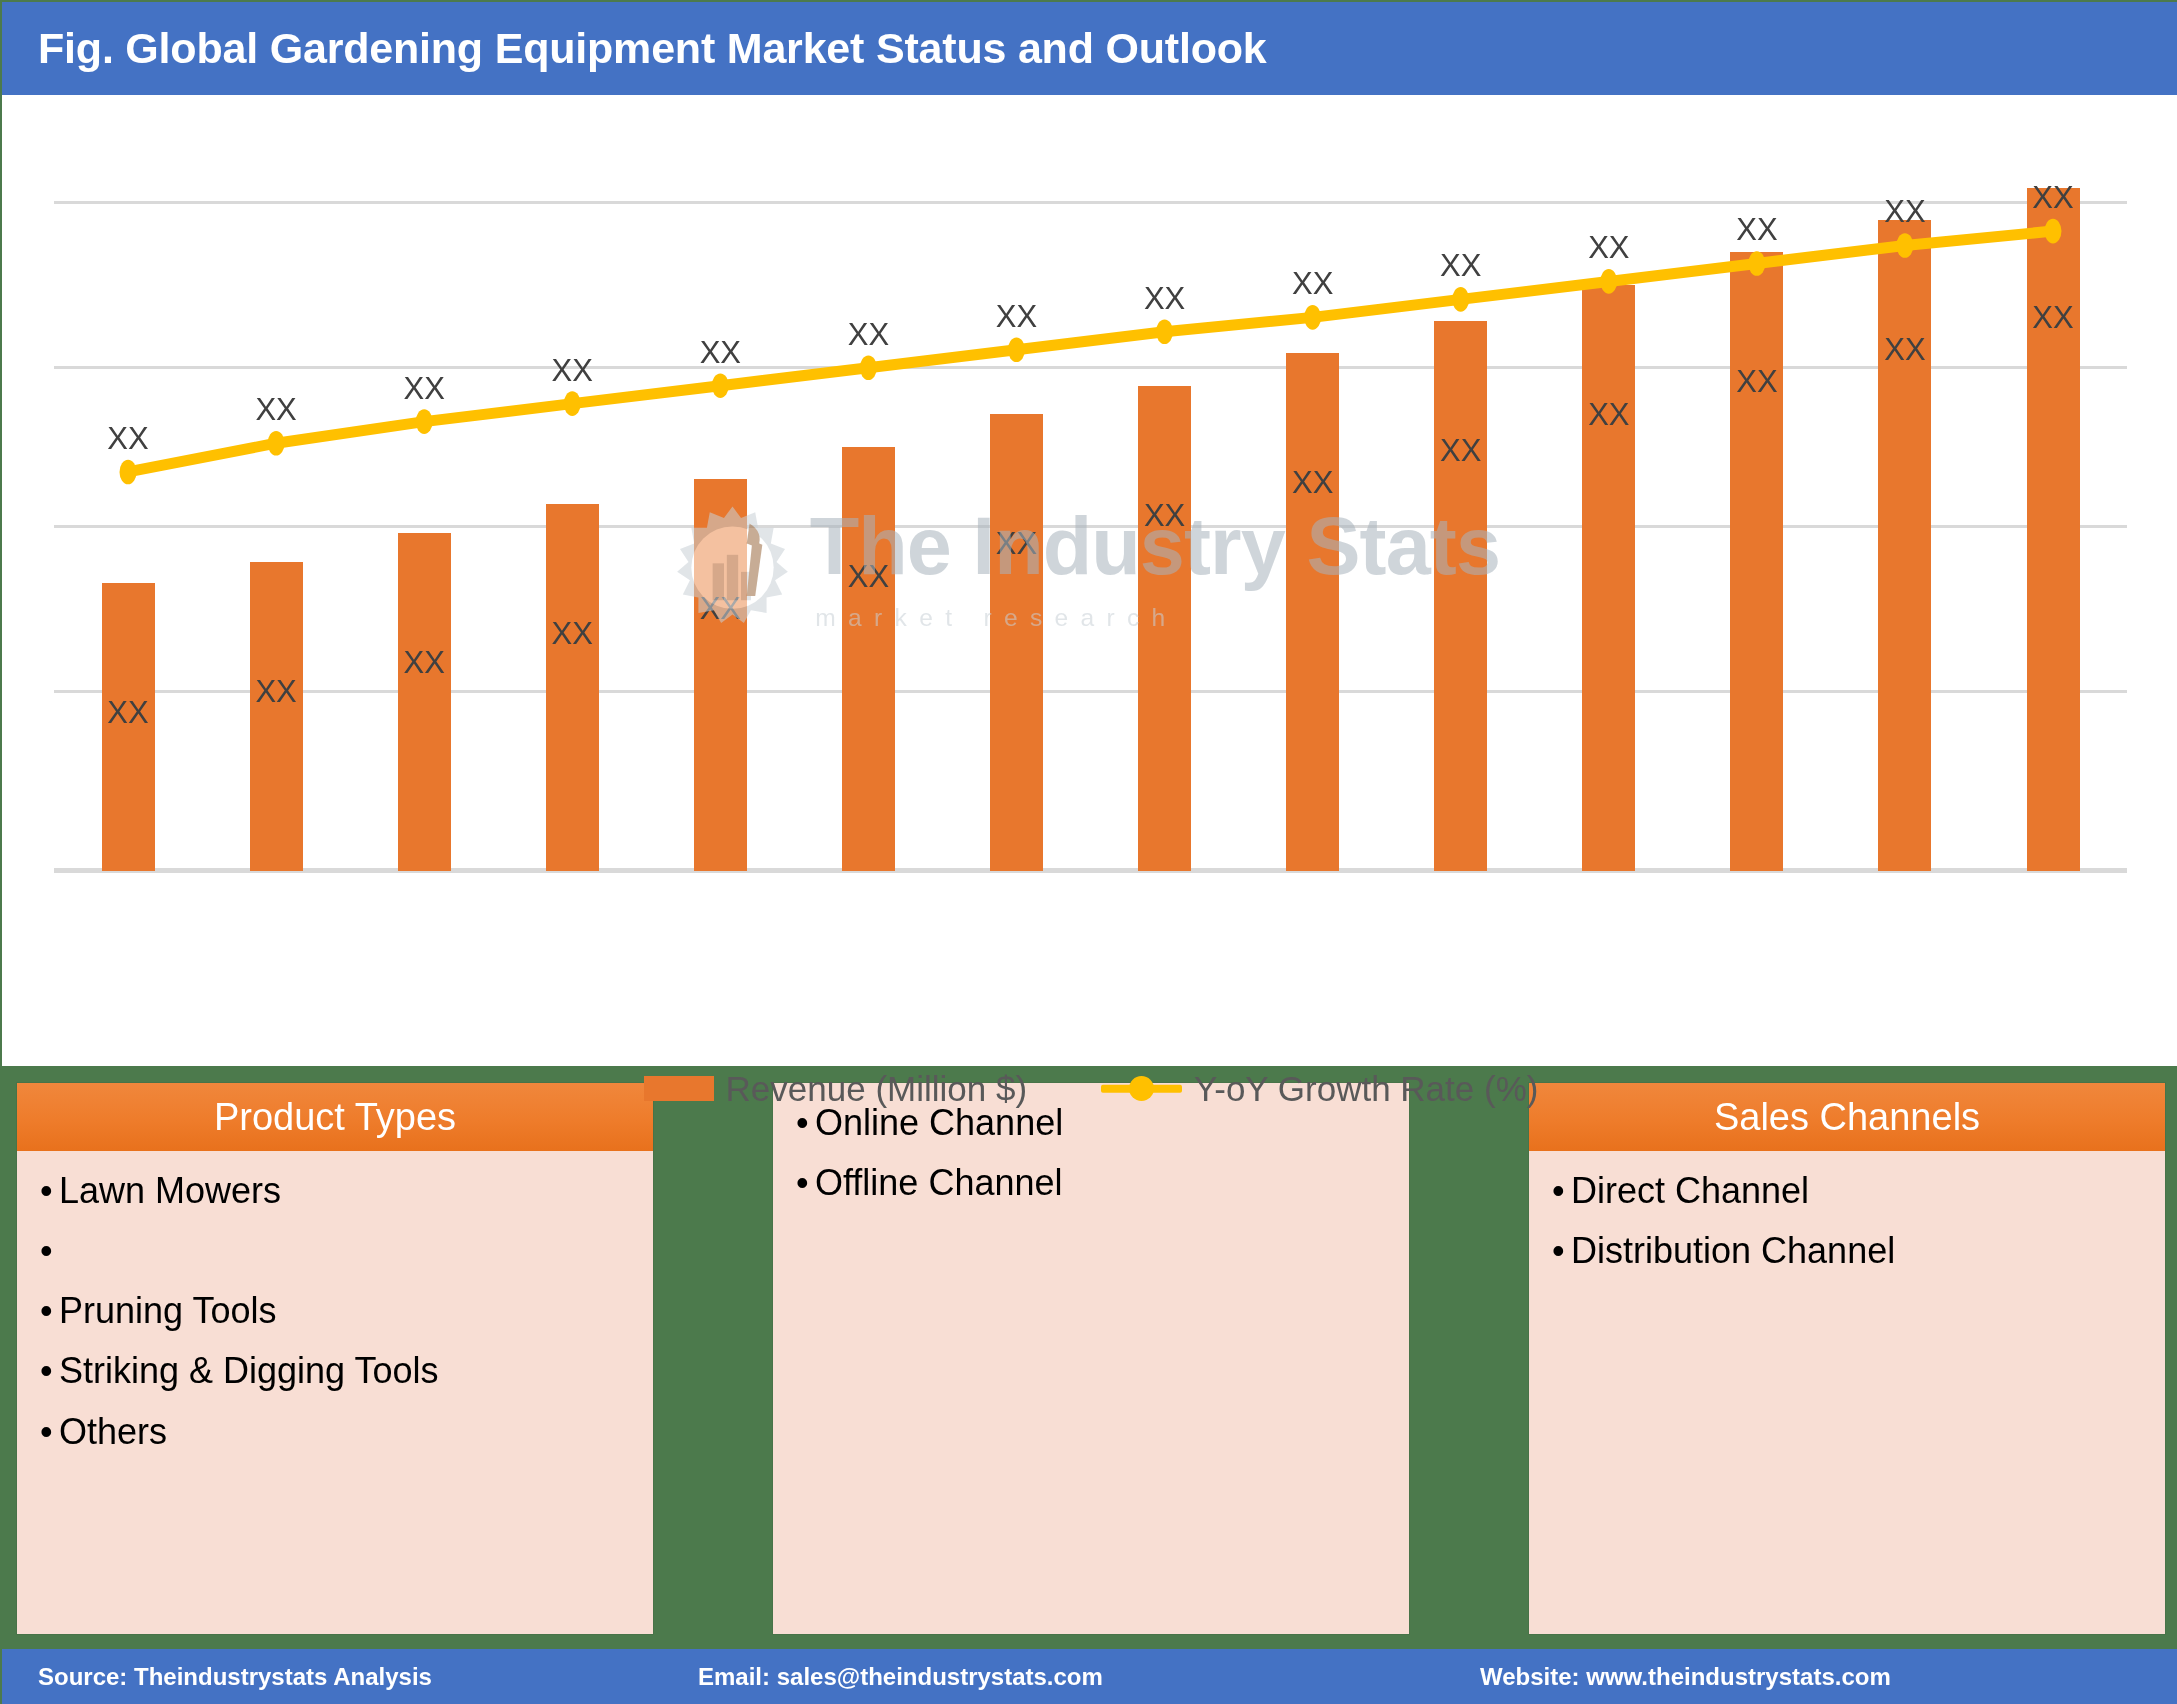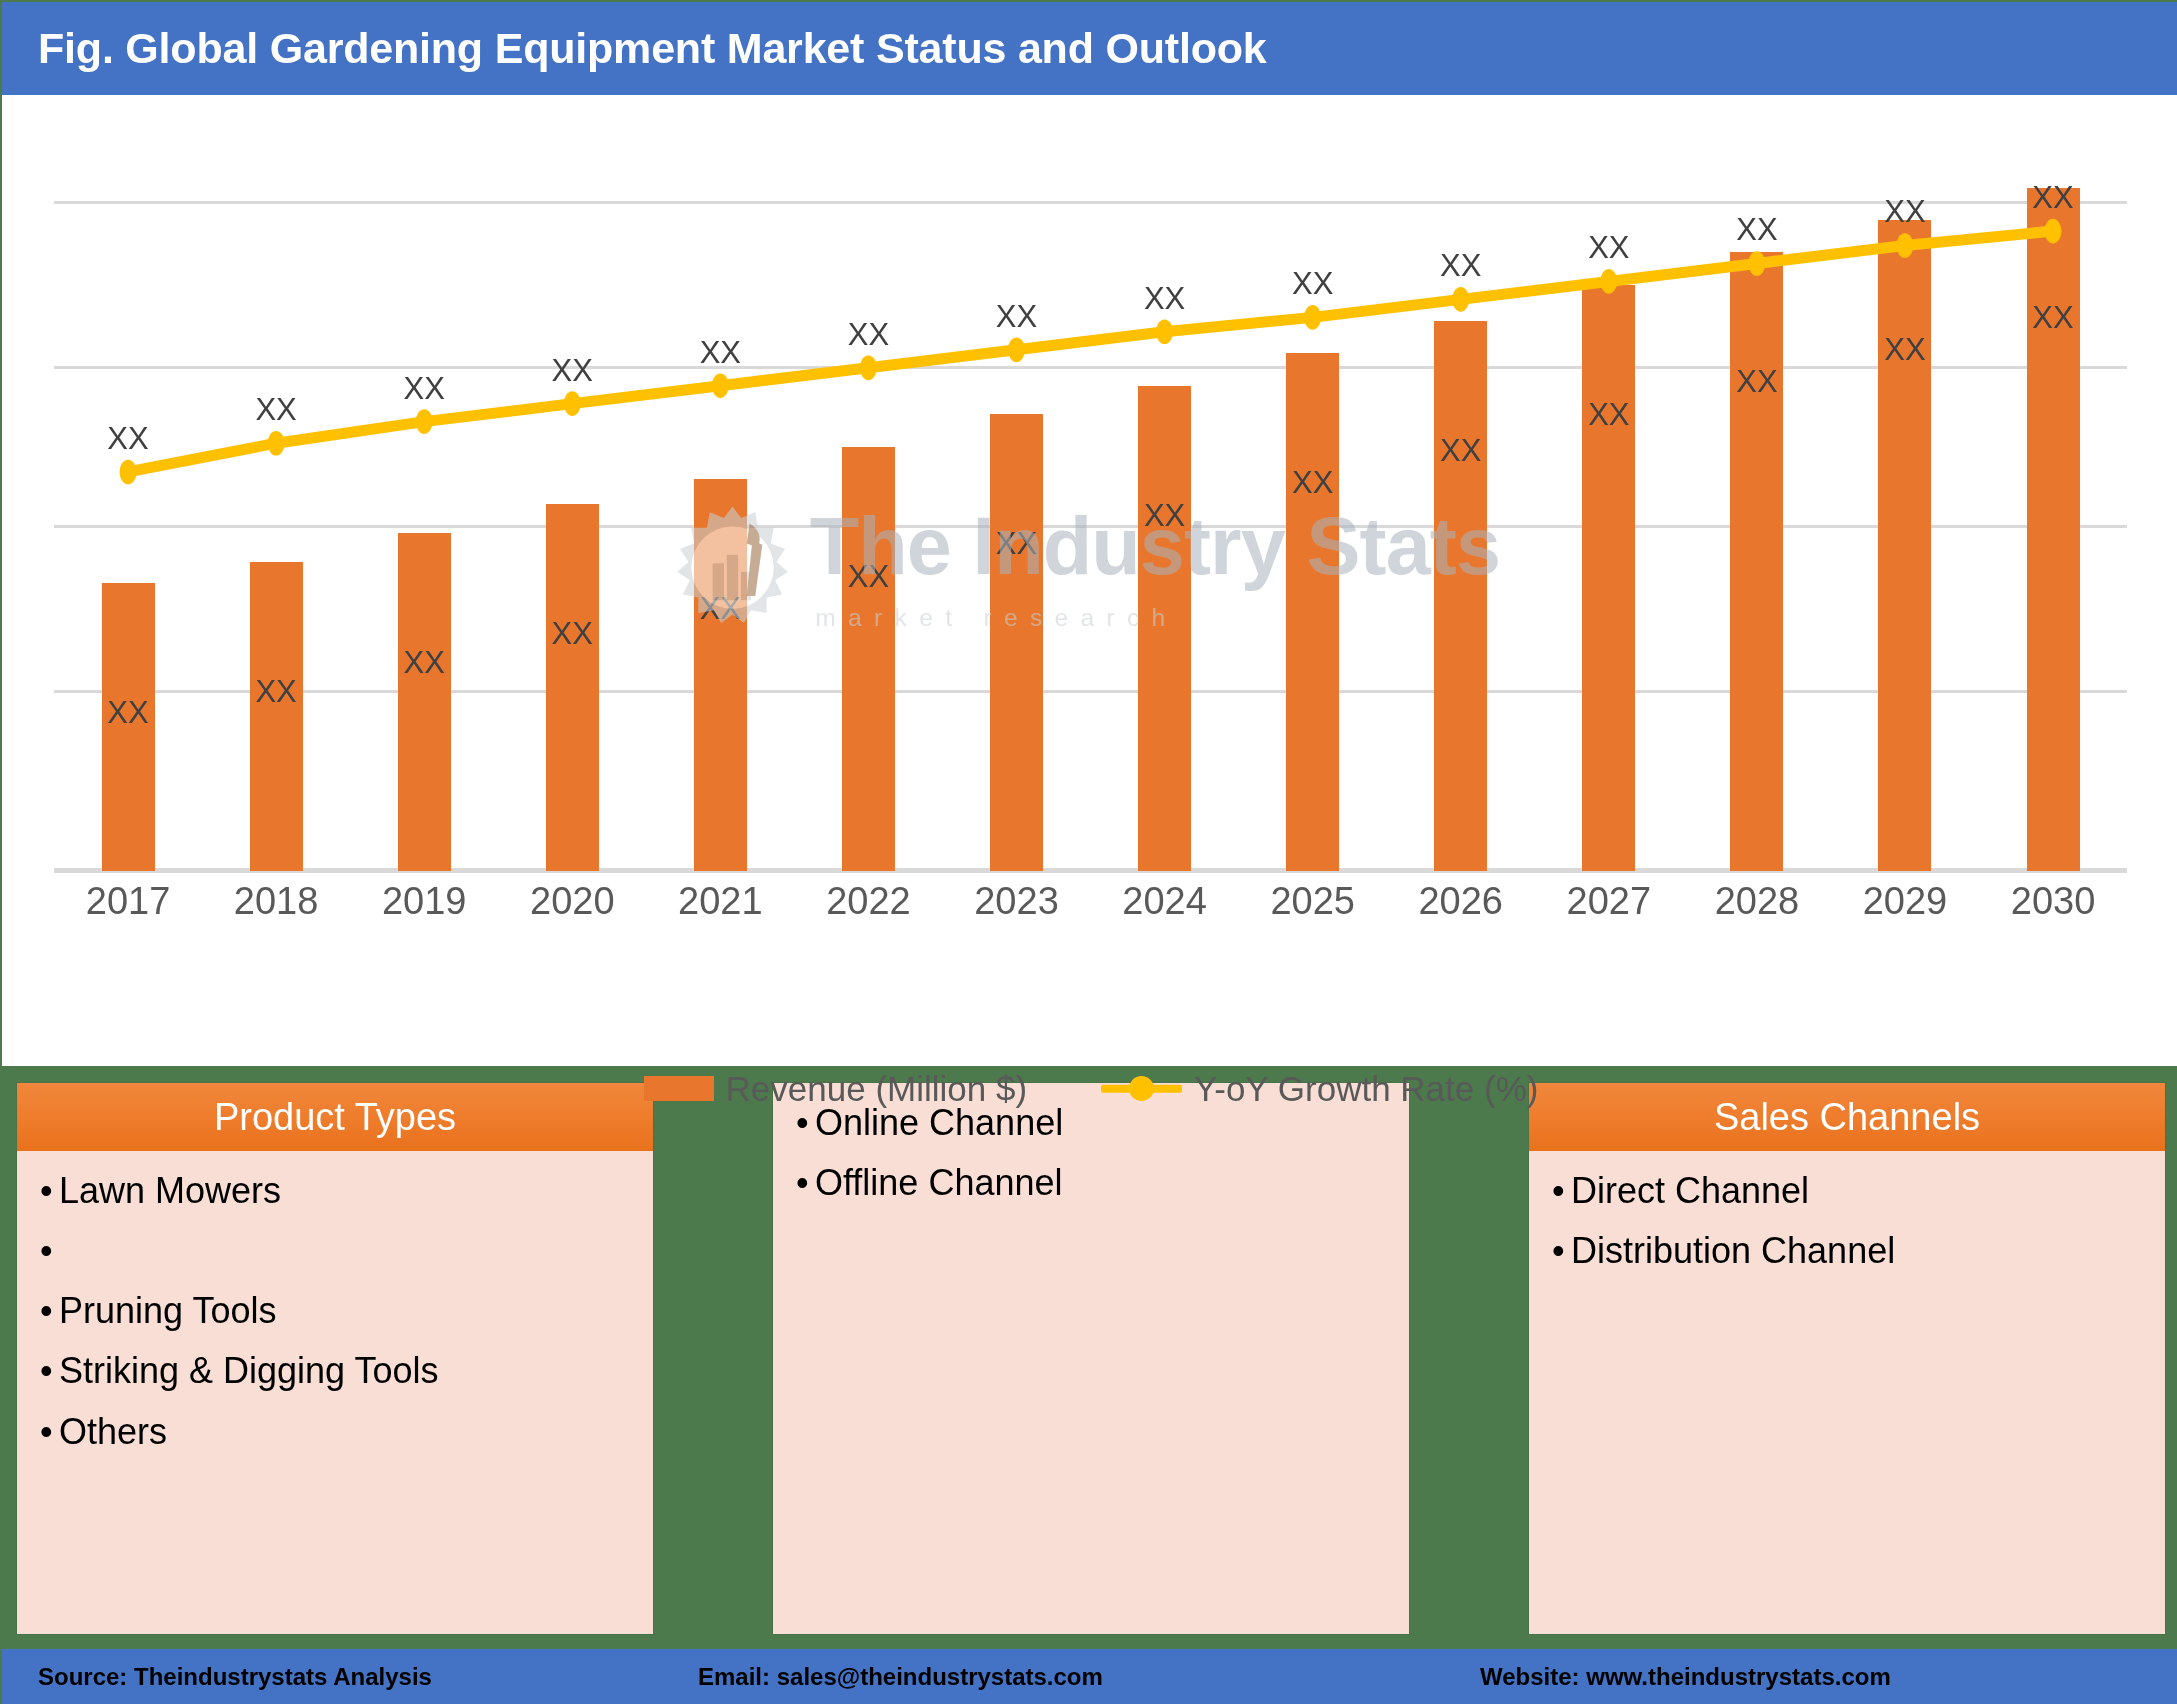--- a/index.html
+++ b/index.html
@@ -181,21 +181,21 @@
     font-size:36px;line-height:1.06;color:#000;
   }
 
   
   .footer{
     position:absolute;left:0;top:1647px;width:2178px;height:55px;
     background:#4472C4;
     display:flex;align-items:center;
   }
   .foot-item{
-    color:#000000;font-size:24px;font-weight:bold;
+    color:#ffffff;font-size:24px;font-weight:bold;
     white-space:nowrap;
     font-family:"Liberation Sans", sans-serif;
   }
   .f1{position:absolute;left:36px;}
   .f2{position:absolute;left:696px;}
   .f3{position:absolute;left:1478px;}
 </style>
 </head>
 <body>
 
@@ -373,36 +373,20 @@
             <div class="pt-label" style="top: 78px;">XX</div>
           </div>
           <div class="bar-slot">
             <div class="pt-label" style="top: 64px;">XX</div>
           </div>
         </div>
 
       <div class="axisline"></div>
     </div>
 
-    <div class="xaxis" id="xaxis">
-        <div class="xtick">2017</div>
-        <div class="xtick">2018</div>
-        <div class="xtick">2019</div>
-        <div class="xtick">2020</div>
-        <div class="xtick">2021</div>
-        <div class="xtick">2022</div>
-        <div class="xtick">2023</div>
-        <div class="xtick">2024</div>
-        <div class="xtick">2025</div>
-        <div class="xtick">2026</div>
-        <div class="xtick">2027</div>
-        <div class="xtick">2028</div>
-        <div class="xtick">2029</div>
-        <div class="xtick">2030</div>
-      </div>
 
     <div class="legend" id="legend">
         <div class="leg-item">
           <div class="leg-swatch" style="background: rgb(232, 119, 45);"></div>
           <div class="leg-text">Revenue (Million $)</div>
         </div>
         <div class="leg-item">
           <div class="leg-line">
             <div class="leg-dot" style="background: rgb(255, 192, 0);"></div>
           </div>

